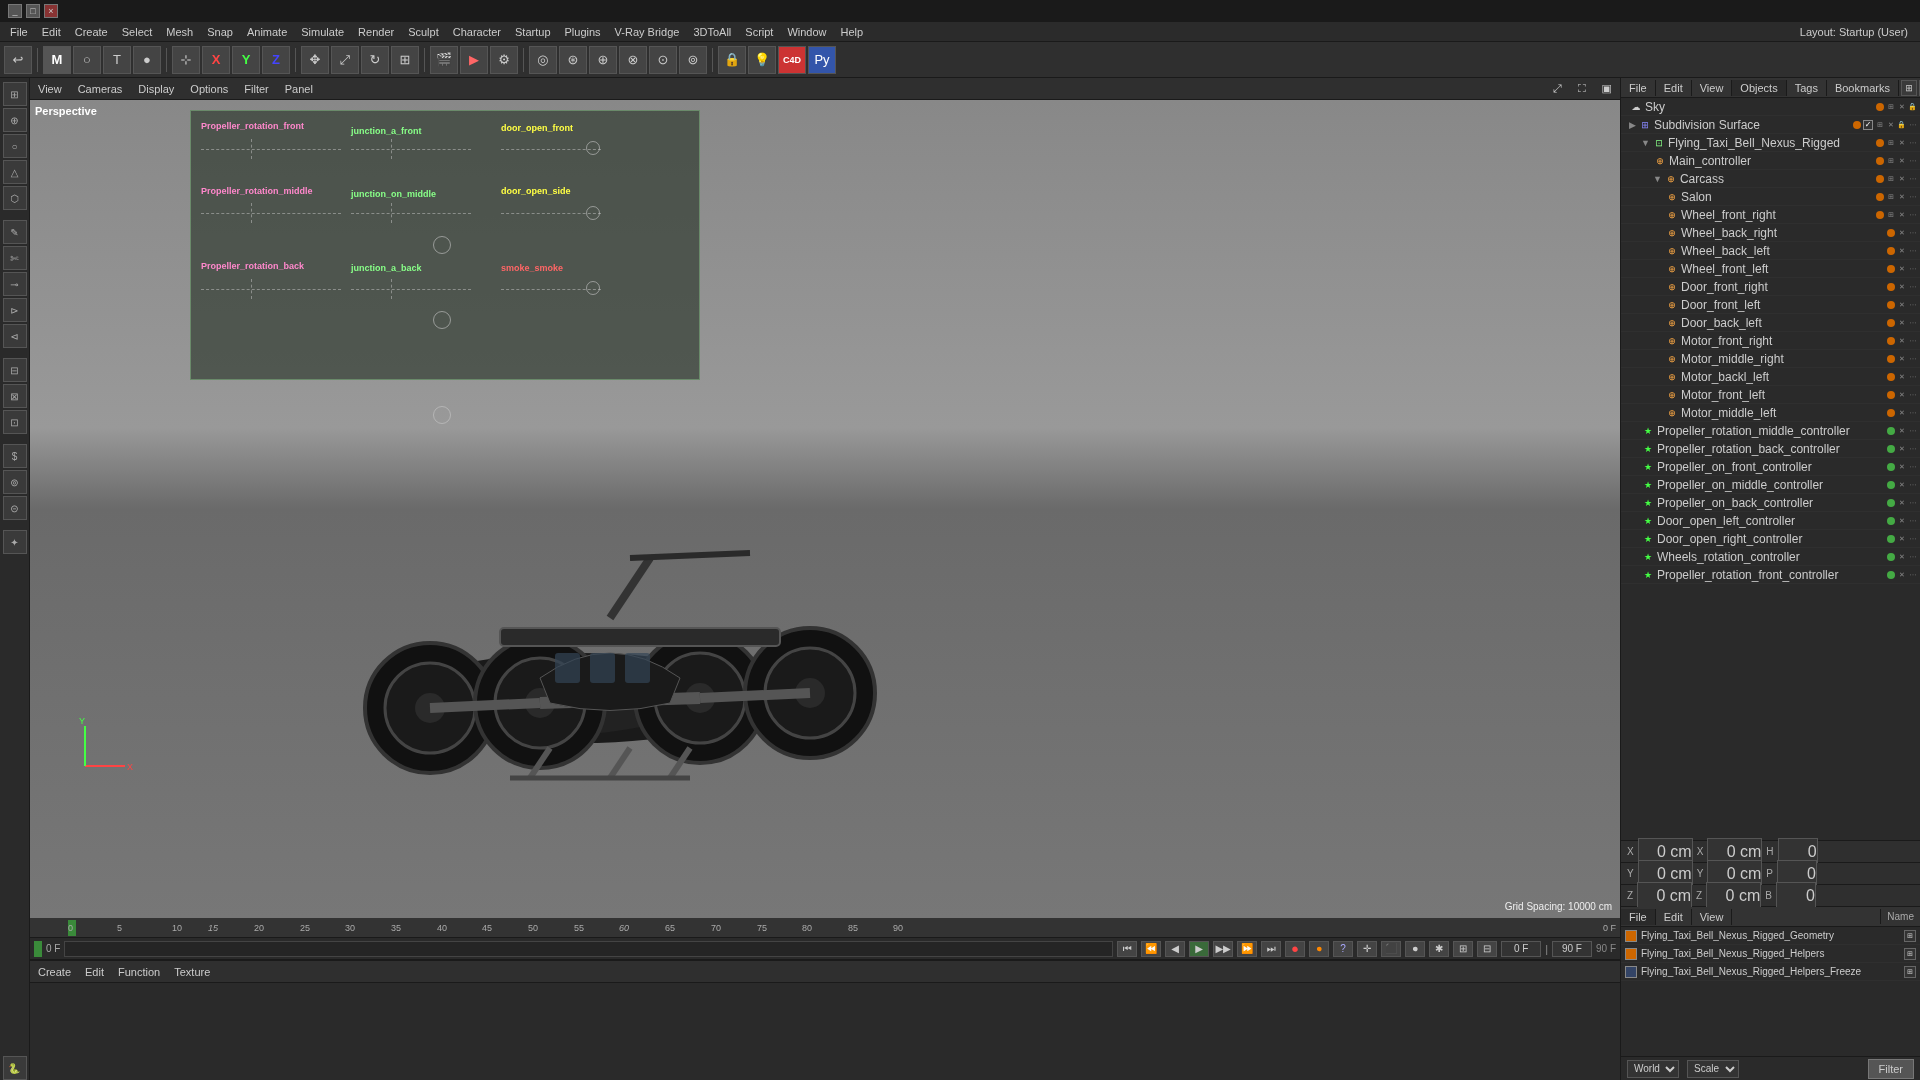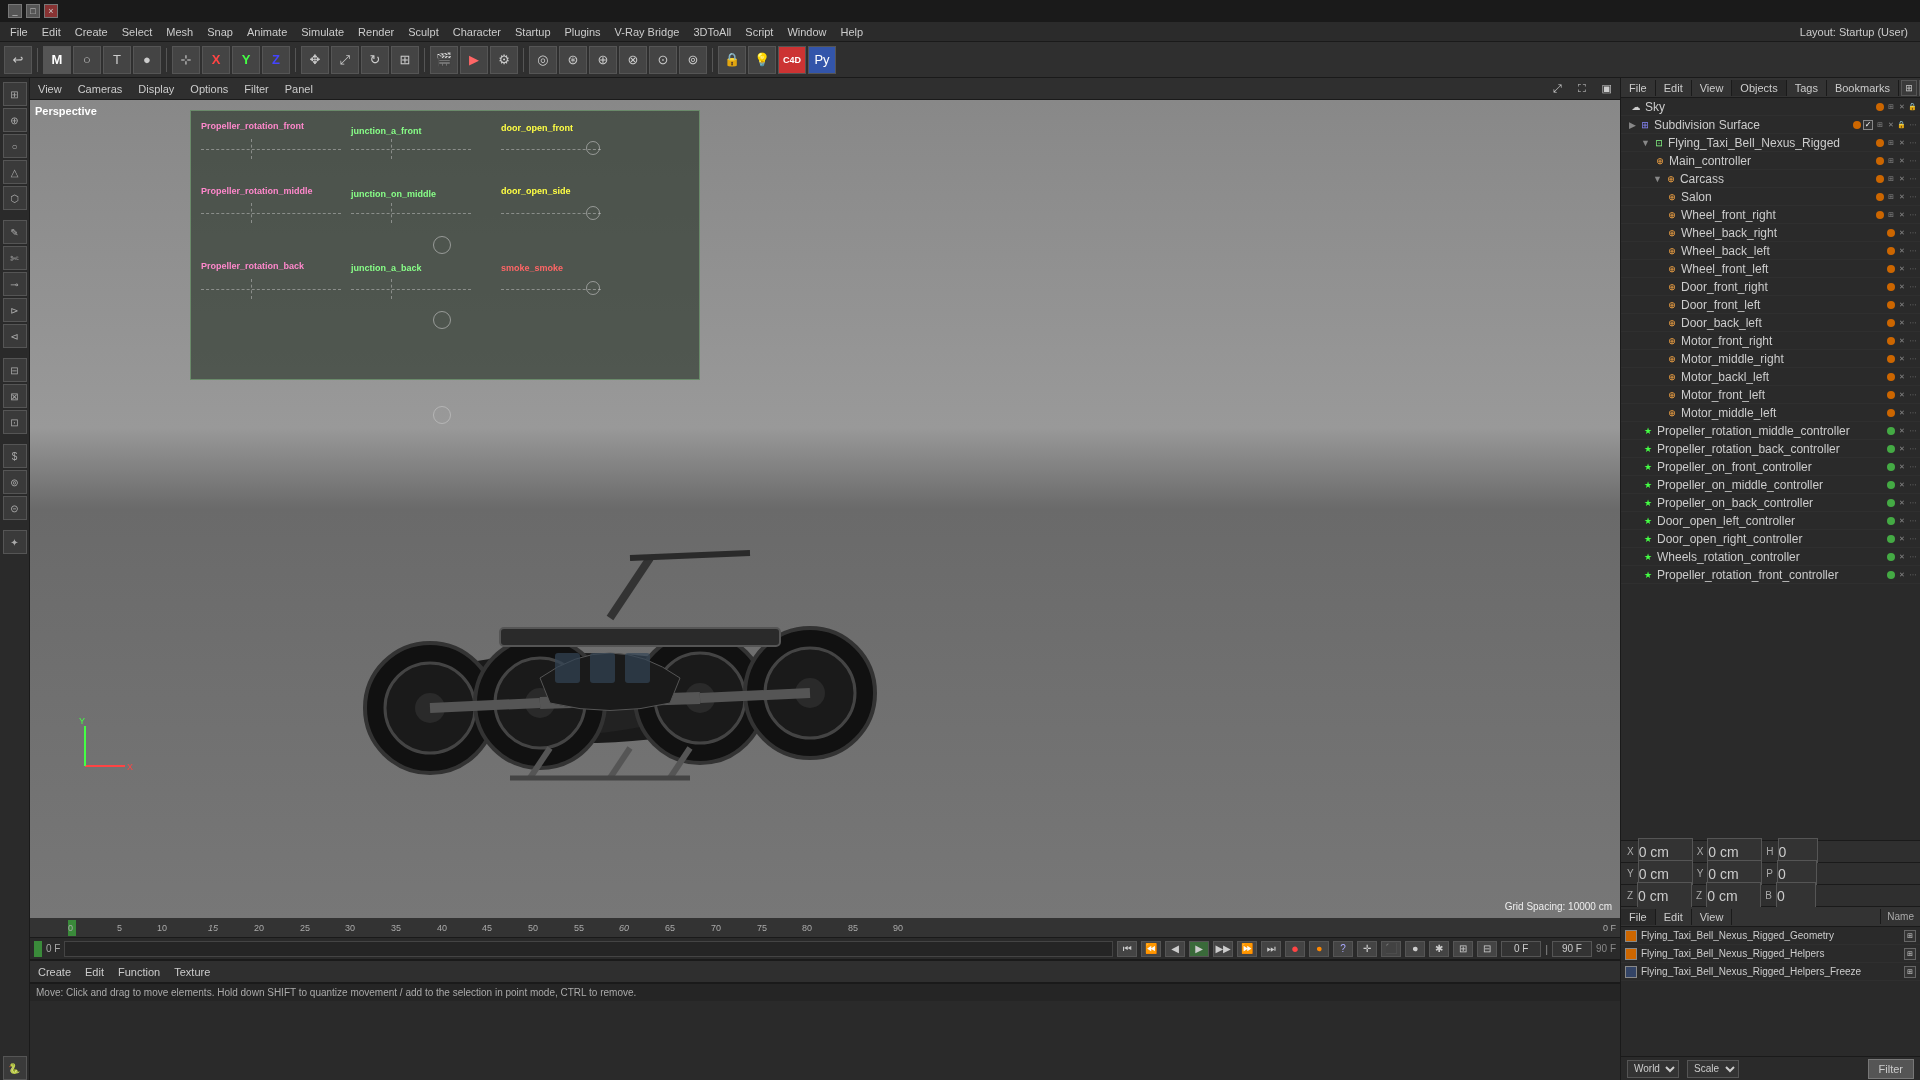--- a/index.html
+++ b/index.html
@@ -382,22 +382,22 @@
       display: flex;
       align-items: center;
       padding: 0 6px;
       gap: 4px;
       border-bottom: 1px solid #1a1a1a;
     }
     .coord-label { color: #aaa; font-size: 10px; }
     .coord-input {
       width: 55px; height: 28px;
       background: #333; border: 1px solid #555;
-      color: #ccc; font-size: 14px;
-      text-align: left;
+      color: #ccc; font-size: 16px;
+      text-align: right;
     }
 
     
     #apply-bar {
       height: 24px;
       background: #2a2a2a;
       display: flex;
       align-items: center;
       padding: 0 6px;
       gap: 8px;
@@ -658,21 +658,21 @@
         </svg>
       </div>
 
       <div id="grid-spacing">Grid Spacing: 10000 cm</div>
     </div>
 
     <div id="timeline-ruler">
       <div class="green-bar" style="position:absolute;left:38px;top:2px;width:8px;height:16px;background:#3a8a3a;"></div>
       <span class="timeline-mark" style="left:38px;">0</span>
       <span class="timeline-mark" style="left:87px;">5</span>
-      <span class="timeline-mark" style="left:127px;">10</span>
+      <span class="timeline-mark" style="left:142px;">10</span>
       <span class="timeline-mark" style="left:178px;font-style:italic;">15</span>
       <span class="timeline-mark" style="left:224px;">20</span>
       <span class="timeline-mark" style="left:270px;">25</span>
       <span class="timeline-mark" style="left:315px;">30</span>
       <span class="timeline-mark" style="left:361px;">35</span>
       <span class="timeline-mark" style="left:407px;">40</span>
       <span class="timeline-mark" style="left:452px;">45</span>
       <span class="timeline-mark" style="left:498px;">50</span>
       <span class="timeline-mark" style="left:544px;">55</span>
       <span class="timeline-mark" style="left:589px;font-style:italic;">60</span>
@@ -716,23 +716,20 @@
     </div>
 
     <div id="bottom-panel">
       <div id="bottom-toolbar">
         <div class="bt-item">Create</div>
         <div class="bt-item">Edit</div>
         <div class="bt-item">Function</div>
         <div class="bt-item">Texture</div>
       </div>
 
-      <div id="status-bar">
-        <span>Move: Click and drag to move elements. Hold down SHIFT to quantize movement / add to the selection in point mode, CTRL to remove.</span>
-      </div>
     </div>
   </div>
 
   <div id="right-panel">
 
     <div id="right-tabs">
       <div class="r-tab">File</div>
       <div class="r-tab">Edit</div>
       <div class="r-tab">View</div>
       <div class="r-tab active">Objects</div>

